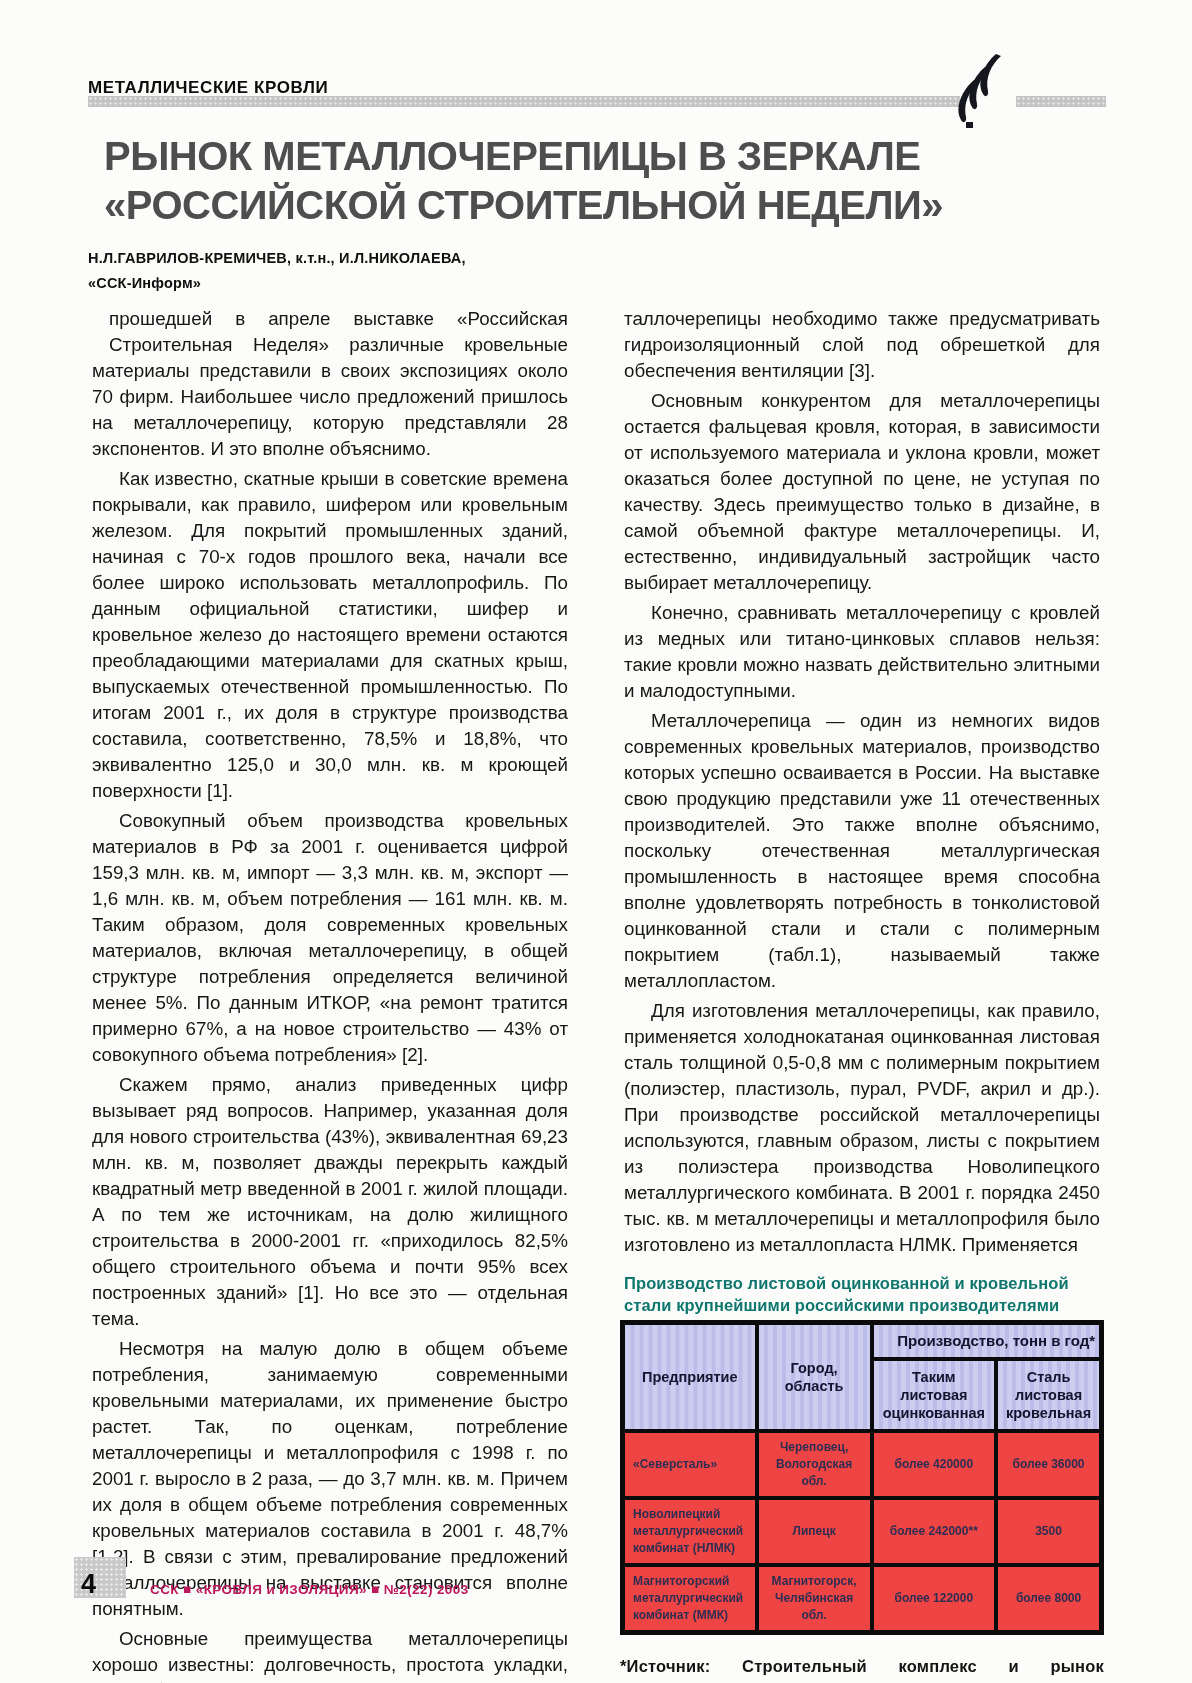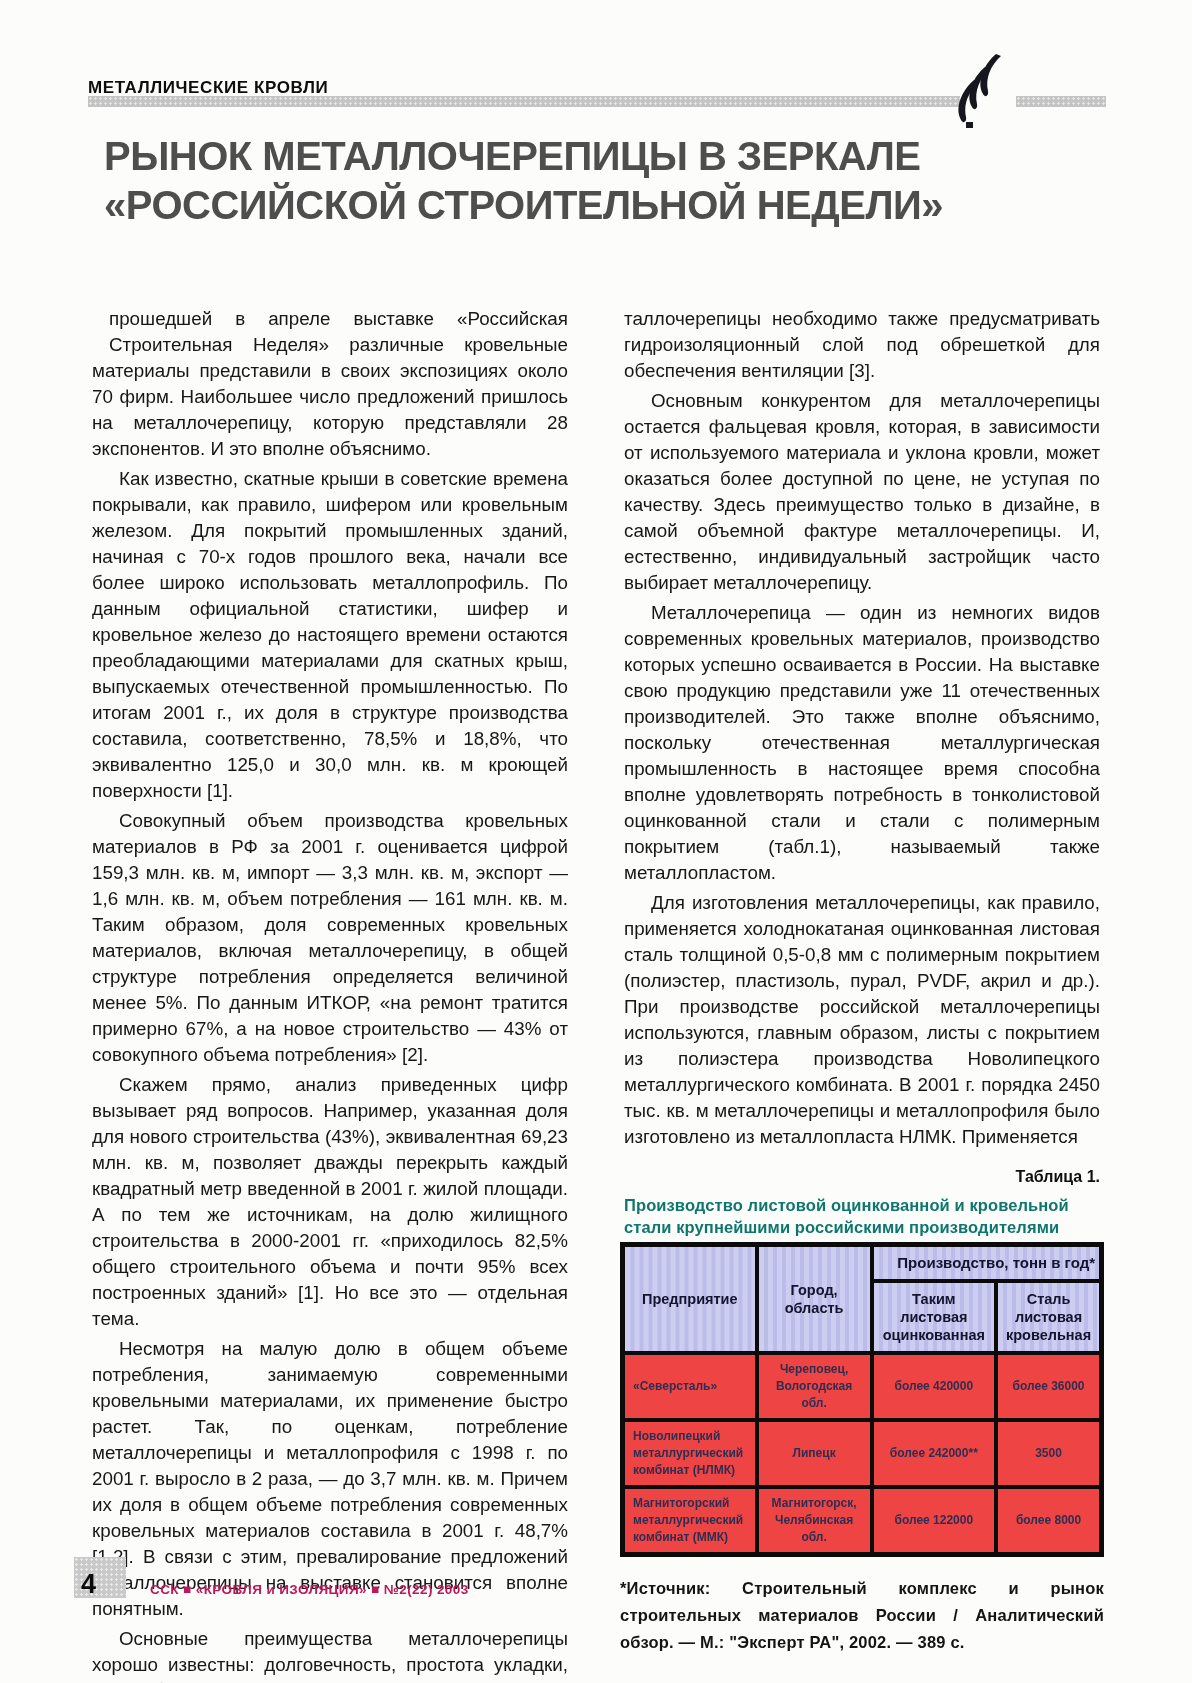--- a/index.html
+++ b/index.html
@@ -88,38 +88,42 @@
         <path d="M22 28 C12 37 6 50 9 63 C10 68 6 70 4 66 C-3 54 5 36 17 26 Z"></path>
         <rect x="9" y="68" width="7" height="6"></rect>
       </g>
     </svg>
   </div>
 
   <div class="title">
     <div>РЫНОК МЕТАЛЛОЧЕРЕПИЦЫ В ЗЕРКАЛЕ</div>
     <div>«РОССИЙСКОЙ СТРОИТЕЛЬНОЙ НЕДЕЛИ»</div>
   </div>
+  <div class="authors">
+    <div>Н.Л.ГАВРИЛОВ-КРЕМИЧЕВ, к.т.н., И.Л.НИКОЛАЕВА,</div>
+    <div>«ССК-Информ»</div>
+  </div>
 
   <div class="col col-left">
     <p class="p-first">прошедшей в апреле выставке «Российская Строительная Неделя» различные кровельные материалы представили в своих экспозициях около 70 фирм. Наибольшее число предложений пришлось на металлочерепицу, которую представляли 28 экспонентов. И это вполне объяснимо.</p>
     <p class="ind">Как известно, скатные крыши в советские времена покрывали, как правило, шифером или кровельным железом. Для покрытий промышленных зданий, начиная с 70-х годов прошлого века, начали все более широко использовать металлопрофиль. По данным официальной статистики, шифер и кровельное железо до настоящего времени остаются преобладающими материалами для скатных крыш, выпускаемых отечественной промышленностью. По итогам 2001 г., их доля в структуре производства составила, соответственно, 78,5% и 18,8%, что эквивалентно 125,0 и 30,0 млн. кв. м кроющей поверхности [1].</p>
     <p class="ind">Совокупный объем производства кровельных материалов в РФ за 2001 г. оценивается цифрой 159,3 млн. кв. м, импорт — 3,3 млн. кв. м, экспорт — 1,6 млн. кв. м, объем потребления — 161 млн. кв. м. Таким образом, доля современных кровельных материалов, включая металлочерепицу, в общей структуре потребления определяется величиной менее 5%. По данным ИТКОР, «на ремонт тратится примерно 67%, а на новое строительство — 43% от совокупного объема потребления» [2].</p>
     <p class="ind">Скажем прямо, анализ приведенных цифр вызывает ряд вопросов. Например, указанная доля для нового строительства (43%), эквивалентная 69,23 млн. кв. м, позволяет дважды перекрыть каждый квадратный метр введенной в 2001 г. жилой площади. А по тем же источникам, на долю жилищного строительства в 2000-2001 гг. «приходилось 82,5% общего строительного объема и почти 95% всех построенных зданий» [1]. Но все это — отдельная тема.</p>
     <p class="ind">Несмотря на малую долю в общем объеме потребления, занимаемую современными кровельными материалами, их применение быстро растет. Так, по оценкам, потребление металлочерепицы и металлопрофиля с 1998 г. по 2001 г. выросло в 2 раза, — до 3,7 млн. кв. м. Причем их доля в общем объеме потребления современных кровельных материалов составила в 2001 г. 48,7% [1,2]. В связи с этим, превалирование предложений металлочерепицы на выставке становится вполне понятным.</p>
     <p class="ind">Основные преимущества металлочерепицы хорошо известны: долговечность, простота укладки, разнообразие форм и цветовой гаммы, легкость, приемлемая цена. Кроме того, металлические кровли всегда пользовались в России уважением, а менталитет потребителя — дело серьезное. К недостаткам металлочерепицы относят необходимость дополнительной шумоизоляции. При устройстве кровли из ме-</p>
   </div>
 
   <div class="col col-right">
     <p>таллочерепицы необходимо также предусматривать гидроизоляционный слой под обрешеткой для обеспечения вентиляции [3].</p>
     <p class="ind">Основным конкурентом для металлочерепицы остается фальцевая кровля, которая, в зависимости от используемого материала и уклона кровли, может оказаться более доступной по цене, не уступая по качеству. Здесь преимущество только в дизайне, в самой объемной фактуре металлочерепицы. И, естественно, индивидуальный застройщик часто выбирает металлочерепицу.</p>
+    <p class="ind">Конечно, сравнивать металлочерепицу с кровлей из медных или титано-цинковых сплавов нельзя: такие кровли можно назвать действительно элитными и малодоступными.</p>
     <p class="ind">Металлочерепица — один из немногих видов современных кровельных материалов, производство которых успешно осваивается в России. На выставке свою продукцию представили уже 11 отечественных производителей. Это также вполне объяснимо, поскольку отечественная металлургическая промышленность в настоящее время способна вполне удовлетворять потребность в тонколистовой оцинкованной стали и стали с полимерным покрытием (табл.1), называемый также металлопластом.</p>
     <p class="ind">Для изготовления металлочерепицы, как правило, применяется холоднокатаная оцинкованная листовая сталь толщиной 0,5-0,8 мм с полимерным покрытием (полиэстер, пластизоль, пурал, PVDF, акрил и др.). При производстве российской металлочерепицы используются, главным образом, листы с покрытием из полиэстера производства Новолипецкого металлургического комбината. В 2001 г. порядка 2450 тыс. кв. м металлочерепицы и металлопрофиля было изготовлено из металлопласта НЛМК. Применяется</p>
 
     <div class="table-block">
-      <p class="tbl-label">Таблица 1.</p>
       <p class="tbl-title">Производство листовой оцинкованной и кровельной стали крупнейшими российскими производителями</p>
 
       <table class="tbl">
         <colgroup>
           <col style="width:28%">
             <col style="width:24%">
             <col style="width:26%">
             <col style="width:22%">
         </colgroup>
         <thead>

